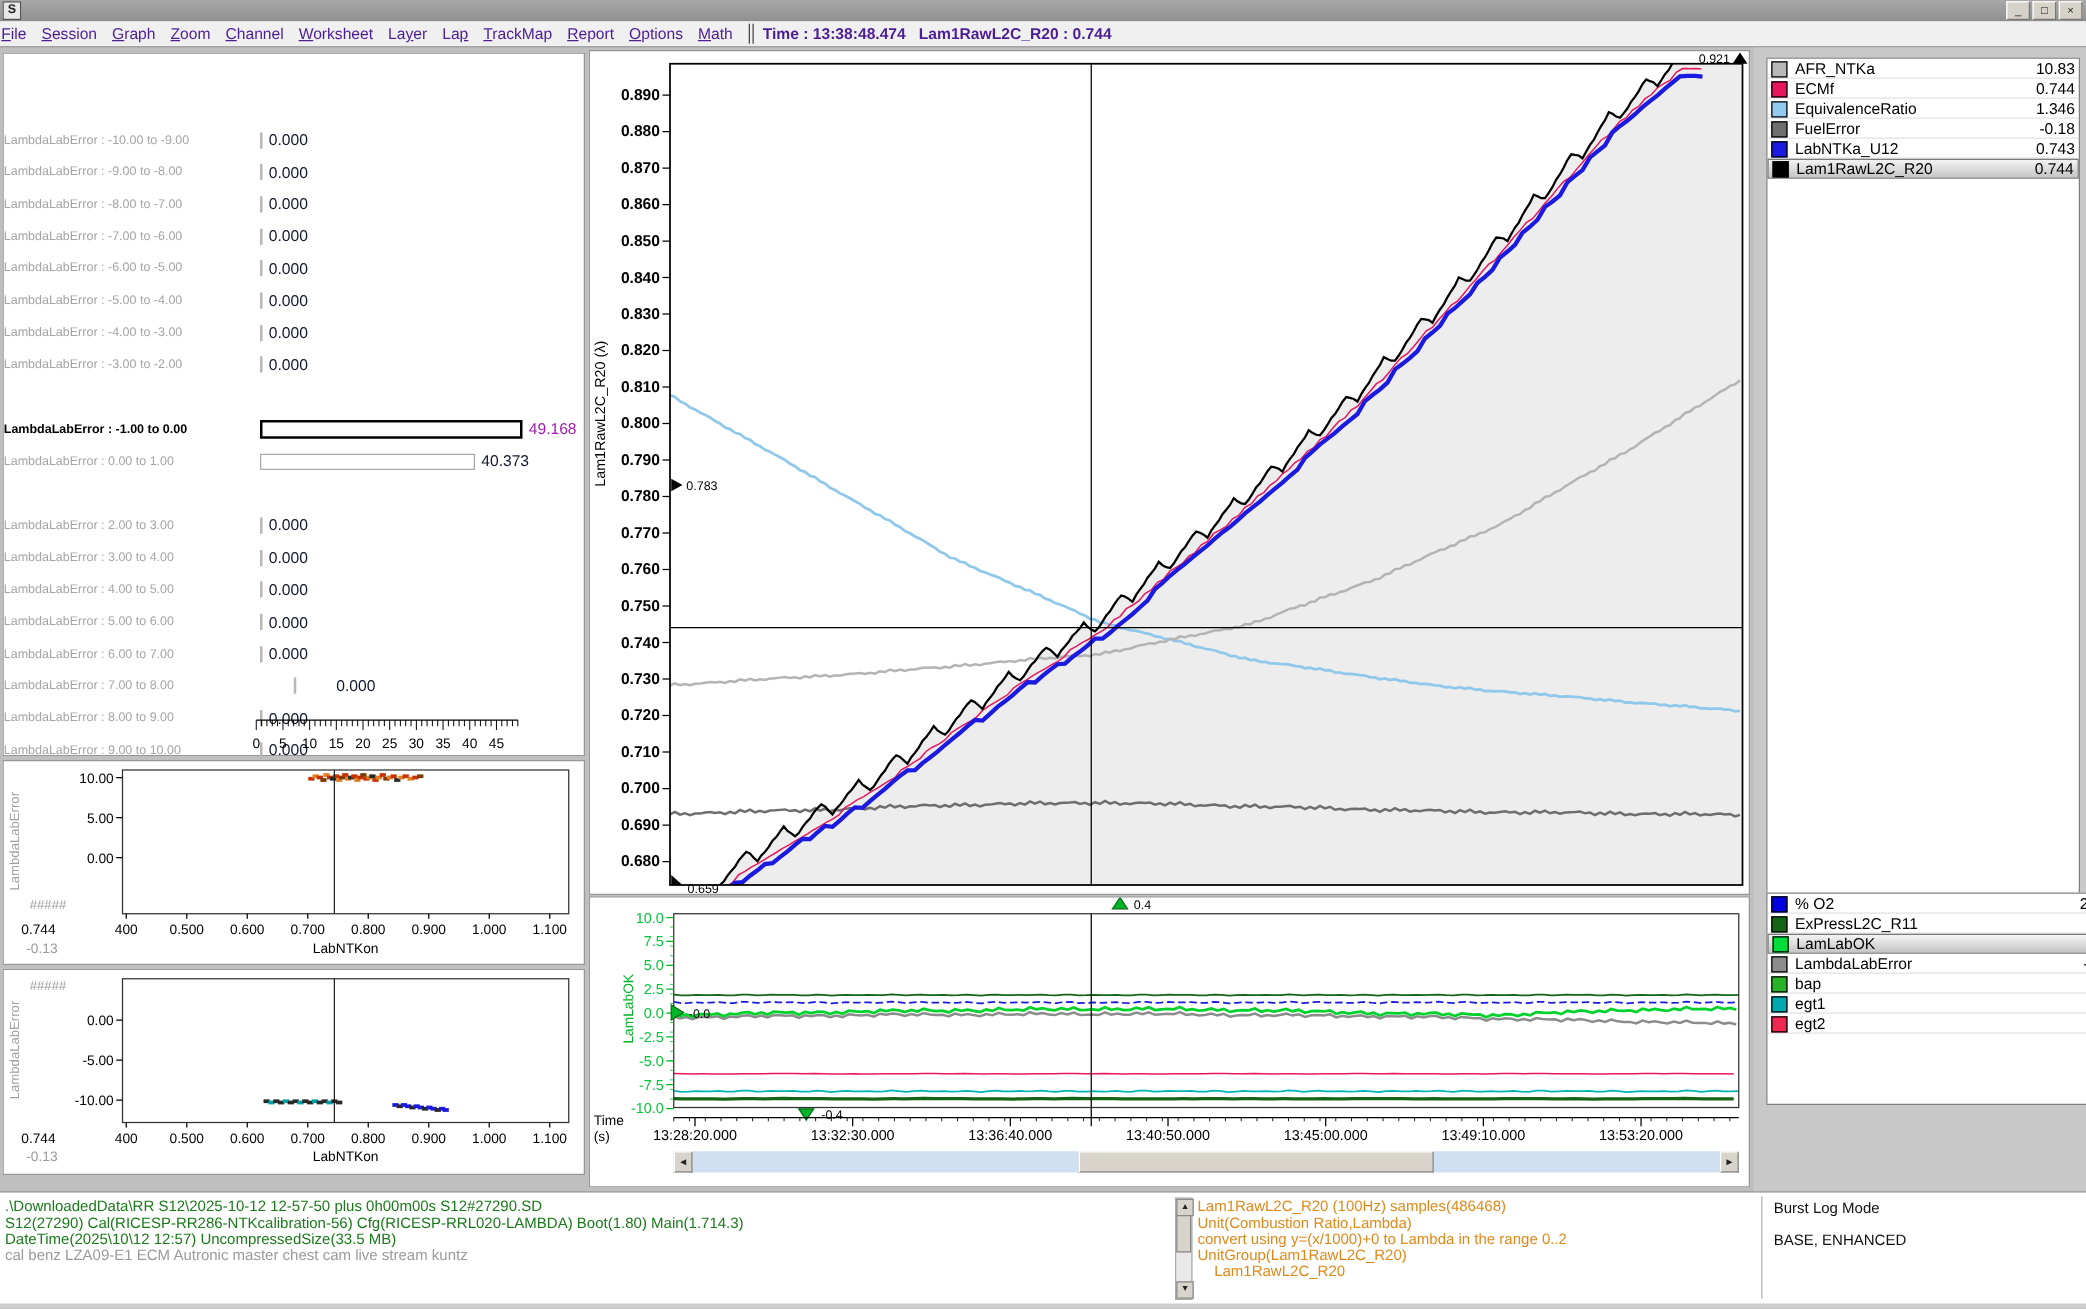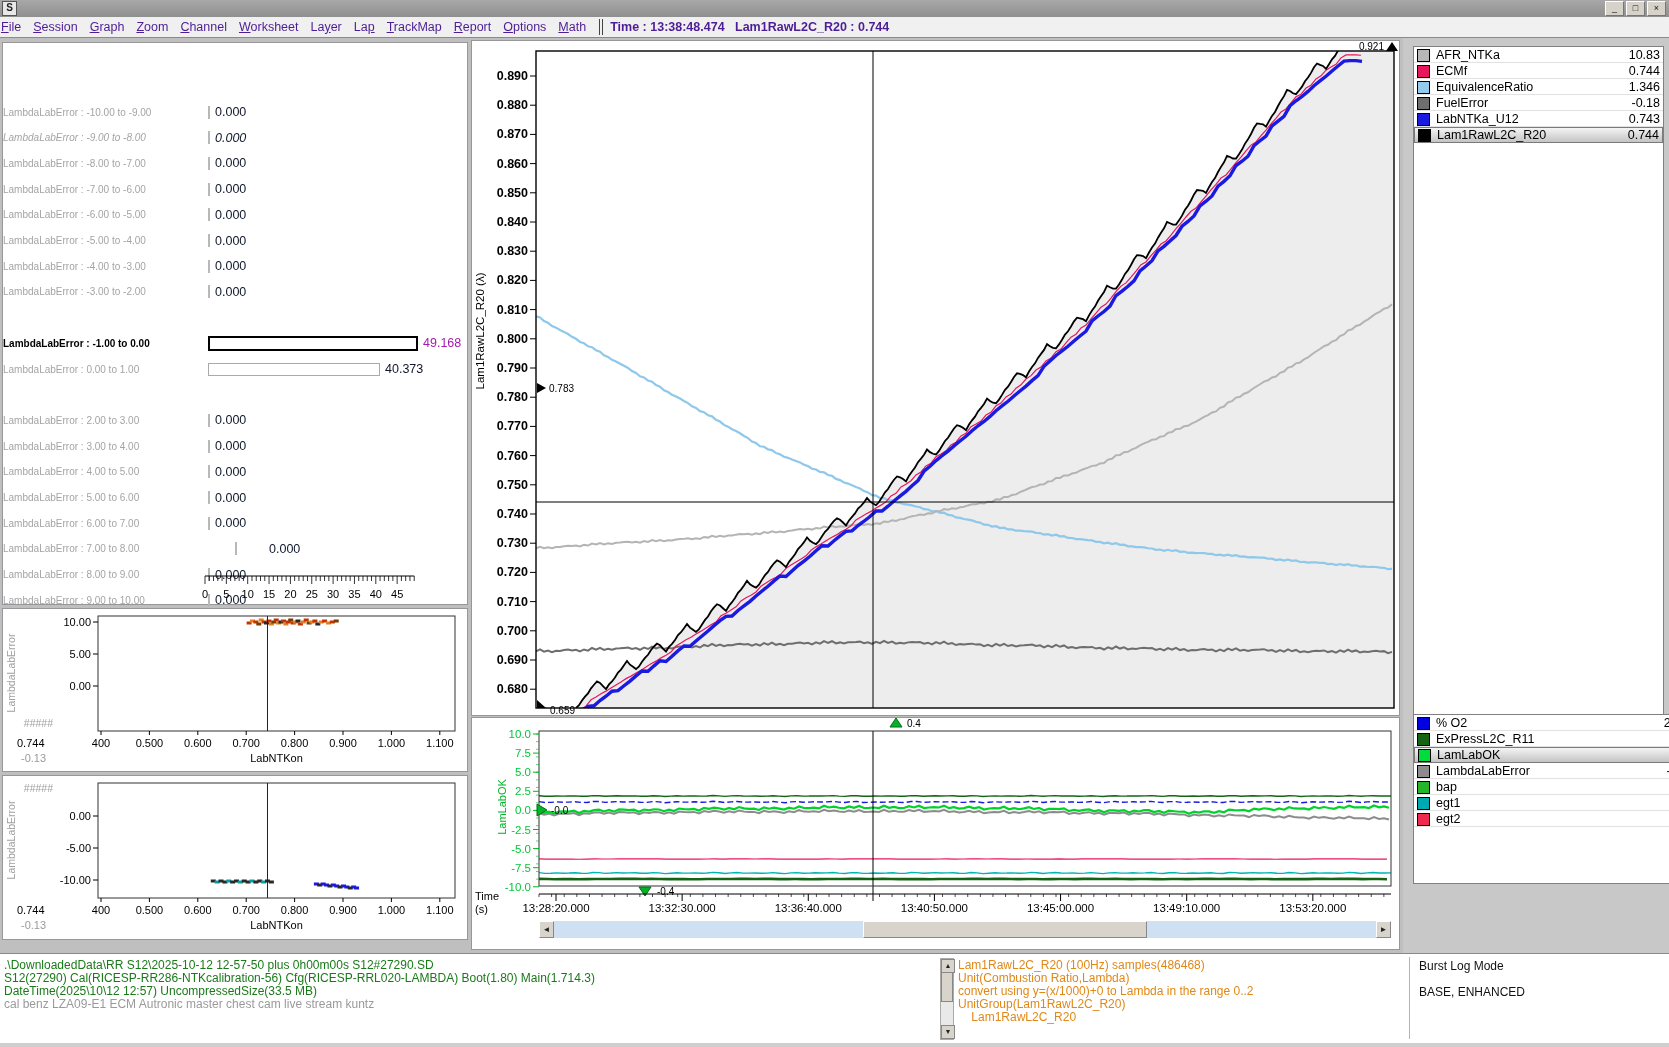--- a/index.html
+++ b/index.html
@@ -88,21 +88,21 @@
   <div class="menu-sep"></div>
   <div class="menu-status">Time : 13:38:48.474   Lam1RawL2C_R20 : 0.744</div>
 </div>
 
 <div id="hist-card" class="card" style="left:2px;top:42px;width:466px;height:563px">
     <div class="hrow" style="top: 59px;">
       <div class="hlabel">LambdaLabError : -10.00 to -9.00</div>
       <div class="hbar zero"></div>
       <div class="hval">0.000</div>
     </div>
-    <div class="hrow" style="top: 84.7px; font-style: italic;">
+    <div class="hrow" style="top: 84.7px;">
       <div class="hlabel">LambdaLabError : -9.00 to -8.00</div>
       <div class="hbar zero"></div>
       <div class="hval">0.000</div>
     </div>
     <div class="hrow" style="top: 110.4px;">
       <div class="hlabel">LambdaLabError : -8.00 to -7.00</div>
       <div class="hbar zero"></div>
       <div class="hval">0.000</div>
     </div>
     <div class="hrow" style="top: 136.1px;">

